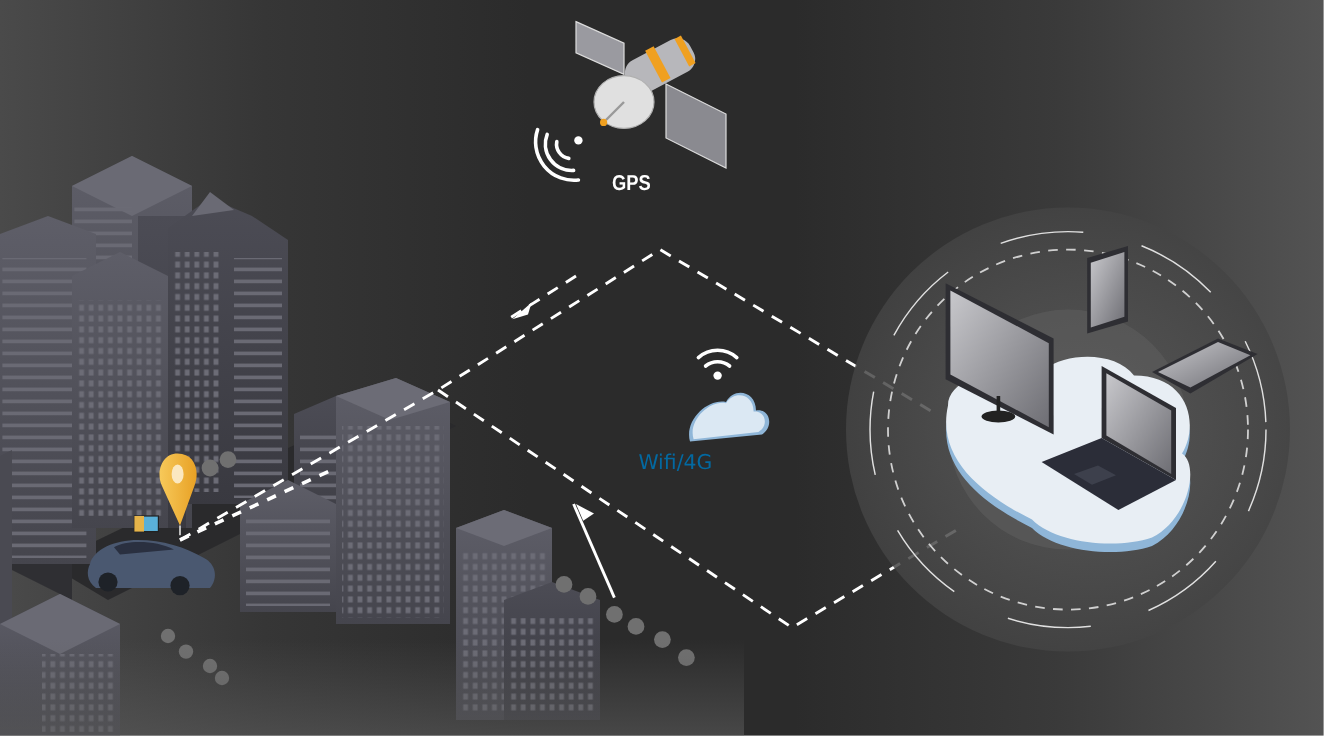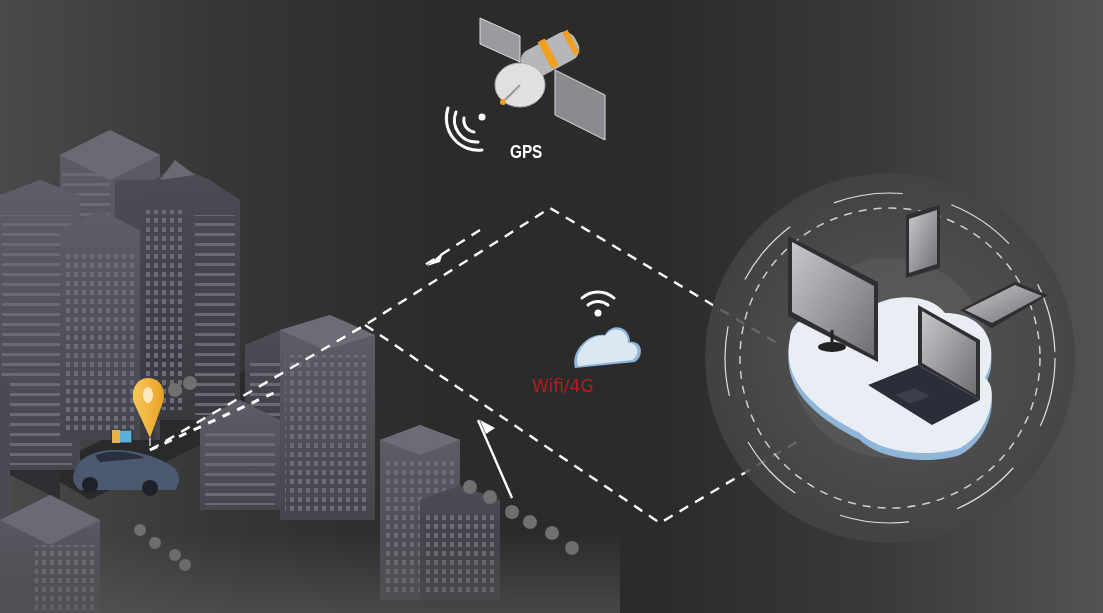--- a/index.html
+++ b/index.html
@@ -14,21 +14,21 @@
     background: linear-gradient(180deg, rgba(80,80,80,0) 0%, rgba(90,90,90,0.6) 100%);
   }
   .label-gps {
     position: absolute; left: 510px; top: 142px;
     color: #ffffff; font-weight: bold; font-size: 18px; letter-spacing: 0px;
     font-family: "Liberation Sans", sans-serif;
     transform: scaleX(0.85); transform-origin: left top;
   }
   .label-wifi {
     position: absolute; left: 532px; top: 376px;
-    color: #b91c1c; font-size: 17px;
+    color: #0369a1; font-size: 17px;
     font-family: "DejaVu Sans", sans-serif;
   }
 </style>
 </head>
 <body>
 
 <svg class="scene" viewBox="0 0 1103 613" xmlns="http://www.w3.org/2000/svg">
   <defs>
     <radialGradient id="ring" cx="50%" cy="50%" r="50%">
       <stop offset="0%" stop-color="#5c5c5c"></stop>

